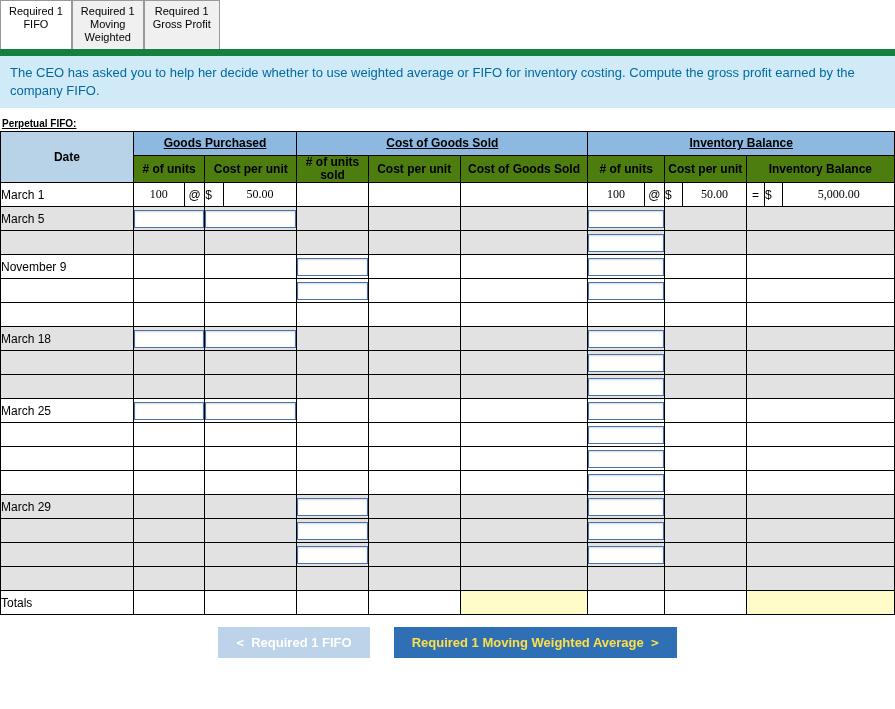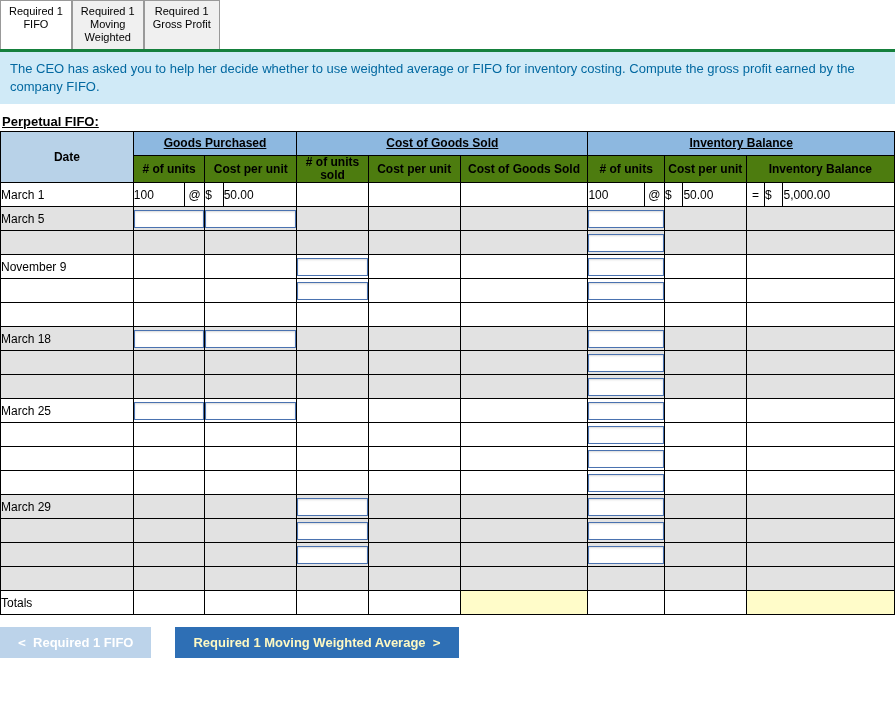--- a/index.html
+++ b/index.html
@@ -6,21 +6,21 @@
   body {
     margin: 0;
     padding: 0;
     font-family: Arial, sans-serif;
     font-size: 12px;
     color: #000;
     width: 895px;
   }
   .tabs {
     display: flex;
-    border-bottom: 3px solid #15803d;
+    border-bottom: 7px solid #15803d;
   }
   .tab {
     border: 1px solid #999;
     border-bottom: none;
     padding: 4px 8px;
     text-align: center;
     font-size: 11px;
     background: #f0f0f0;
     min-width: 70px;
     line-height: 1.2;
@@ -30,21 +30,21 @@
     background: #d0eaf7;
     padding: 8px 6px 8px 10px;
     font-size: 13px;
     color: #0369a1;
     line-height: 1.4;
   }
   .section-title {
     font-weight: bold;
     text-decoration: underline;
     padding: 10px 4px 2px 2px;
-    font-size: 13px;
+    font-size: 10px;
   }
   table.main {
     border-collapse: collapse;
     width: 895px;
     table-layout: fixed;
   }
   table.main th, table.main td {
     border: 1px solid #000;
     padding: 0;
     height: 24px;
@@ -64,44 +64,45 @@
     font-weight: bold;
     text-align: center;
     font-size: 11px;
     padding: 2px;
     line-height: 1.1;
   }
   td { background: #fff; }
   td.grey { background: #e2e2e2; }
   td.yellow { background: #fffcc9; }
   td.date { padding-left: 4px; text-align: left; }
-  td.num { text-align: left; padding-right: 4px; }
+  td.num { text-align: center; padding-right: 4px; font-family: Liberation Serif, serif; }
   td.at { text-align: center; }
   td.cur { text-align: left; padding-left: 6px; }
   td.eq  { text-align: center; }
   .inputcell {
     padding: 2px;
   }
   .inputbox {
     width: 100%;
     height: 18px;
     border: 1px solid #4a72b0;
     background: #fff;
     box-shadow: inset 0 1px 2px rgba(0,0,0,0.15);
   }
   .nav {
     display: flex;
+    justify-content: center;
     gap: 24px;
     padding: 12px 0;
   }
   .navbtn {
     padding: 8px 18px;
     font-size: 13px;
     font-weight: bold;
-    color: #fef9c3;
+    color: #fde047;
     border: none;
   }
   .navbtn.prev { background: #bcd3ea; color:#fff; }
   .navbtn.next { background: #2e6fb5; }
   .chев { font-family: monospace; }
 </style>
 </head>
 <body>
 
 <div class="tabs">

